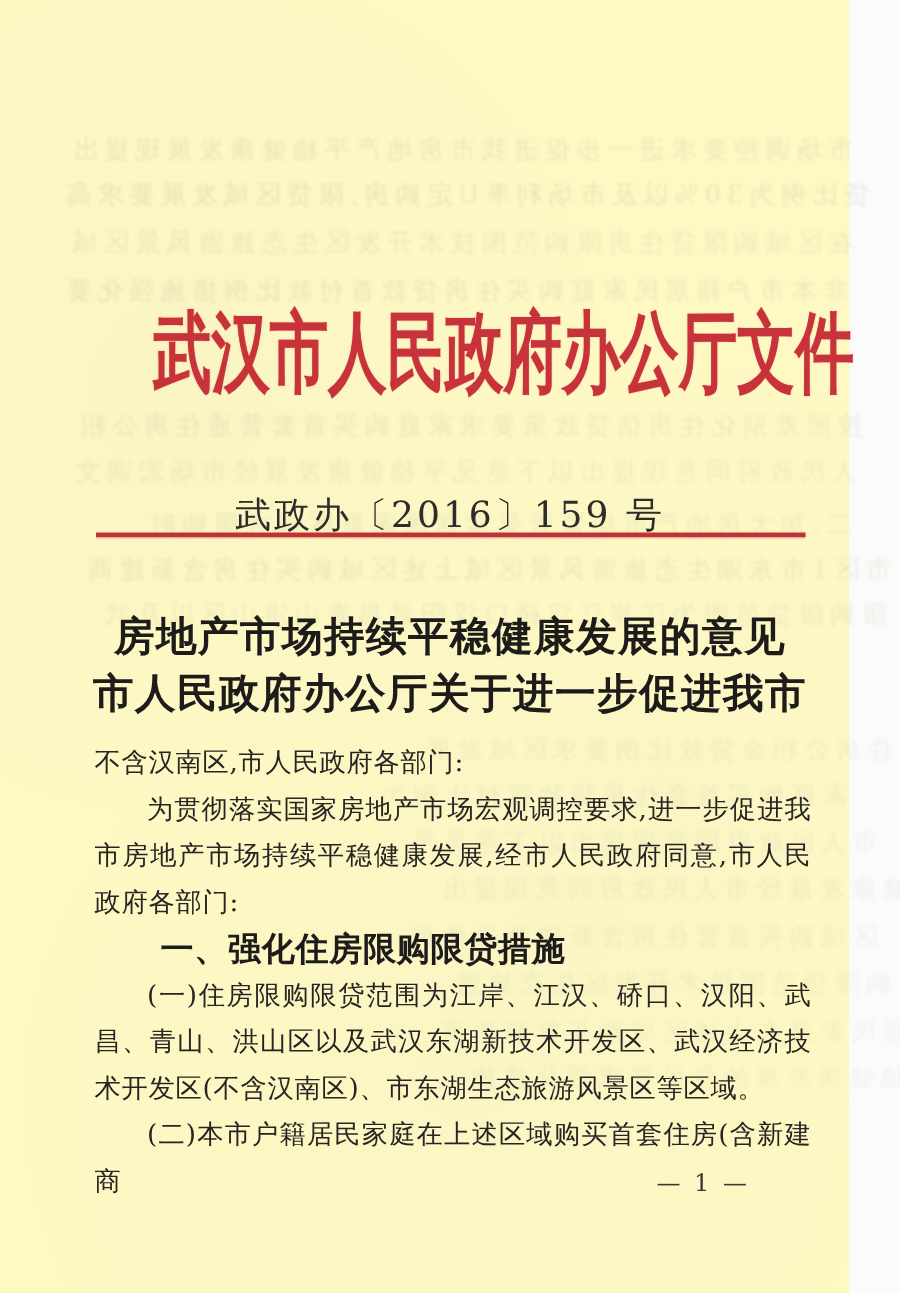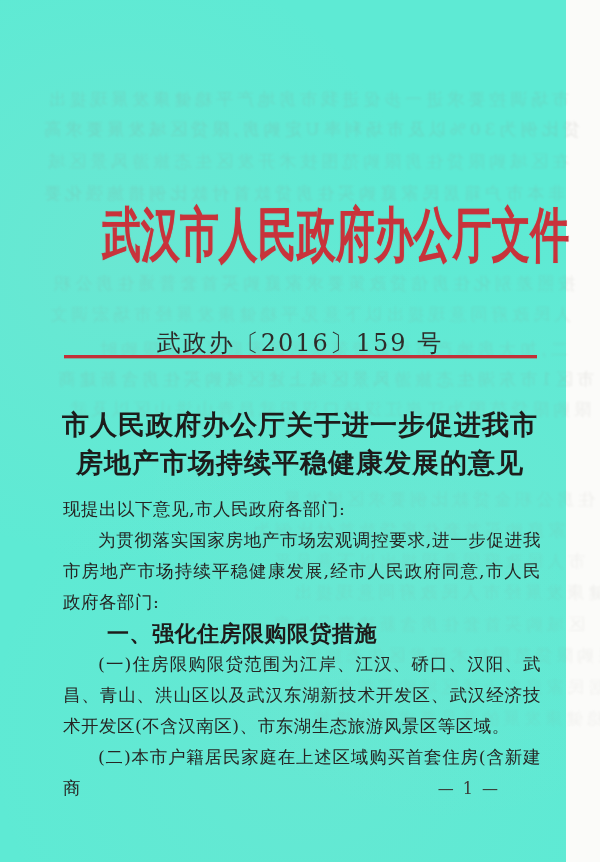--- a/index.html
+++ b/index.html
@@ -1,19 +1,19 @@
 <!DOCTYPE html>
 <html><head>
 <meta charset="utf-8">
 <style>
   html,body{margin:0;padding:0;}
   .page{
     position:relative;
     width:600px;height:862px;
-    background:#5eead4;
+    background:#fef9c3;
     overflow:hidden;
     font-family:"DejaVu Serif", serif;
   }
   .scan-edge{
     position:absolute;top:0;right:0;width:34px;height:862px;
     background:#fbfbf9;
   }
   .paper-texture{
     position:absolute;inset:0;
     background:
@@ -121,26 +121,26 @@
       <div class="bleed-line" style="left: 310px; top: 707px; opacity: 0.08;">平稳健康发展的意见要求强化措施</div>
     </div>
 
   <div class="header-title">武汉市人民政府办公厅文件</div>
 
   <div class="doc-number">武政办〔2016〕159 号</div>
 
   <div class="red-rule"></div>
 
   <div class="doc-title">
+    <div>房地产市场持续平稳健康发展的意见</div>
     <div>市人民政府办公厅关于进一步促进我市</div>
-    <div>房地产市场持续平稳健康发展的意见</div>
   </div>
 
   <div class="body-text">
-    <p>现提出以下意见,市人民政府各部门:</p>
+    <p>不含汉南区,市人民政府各部门:</p>
     <p class="indent">为贯彻落实国家房地产市场宏观调控要求,进一步促进我市房地产市场持续平稳健康发展,经市人民政府同意,市人民政府各部门:</p>
     <p class="section-heading">一、强化住房限购限贷措施</p>
     <p class="indent">(一)住房限购限贷范围为江岸、江汉、硚口、汉阳、武昌、青山、洪山区以及武汉东湖新技术开发区、武汉经济技术开发区(不含汉南区)、市东湖生态旅游风景区等区域。</p>
     <p class="indent">(二)本市户籍居民家庭在上述区域购买首套住房(含新建商</p>
   </div>
 
   <div class="page-number">— 1 —</div>
 
 </div>
 

